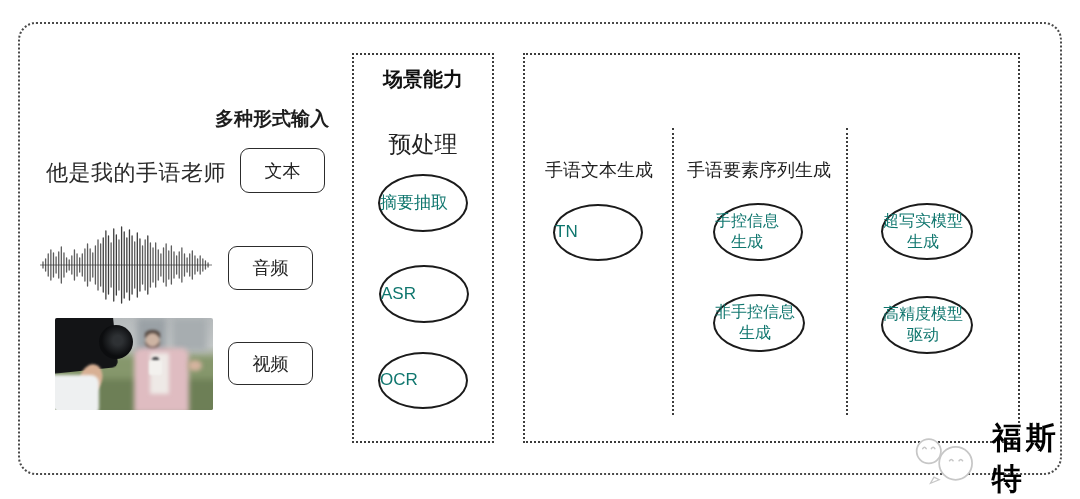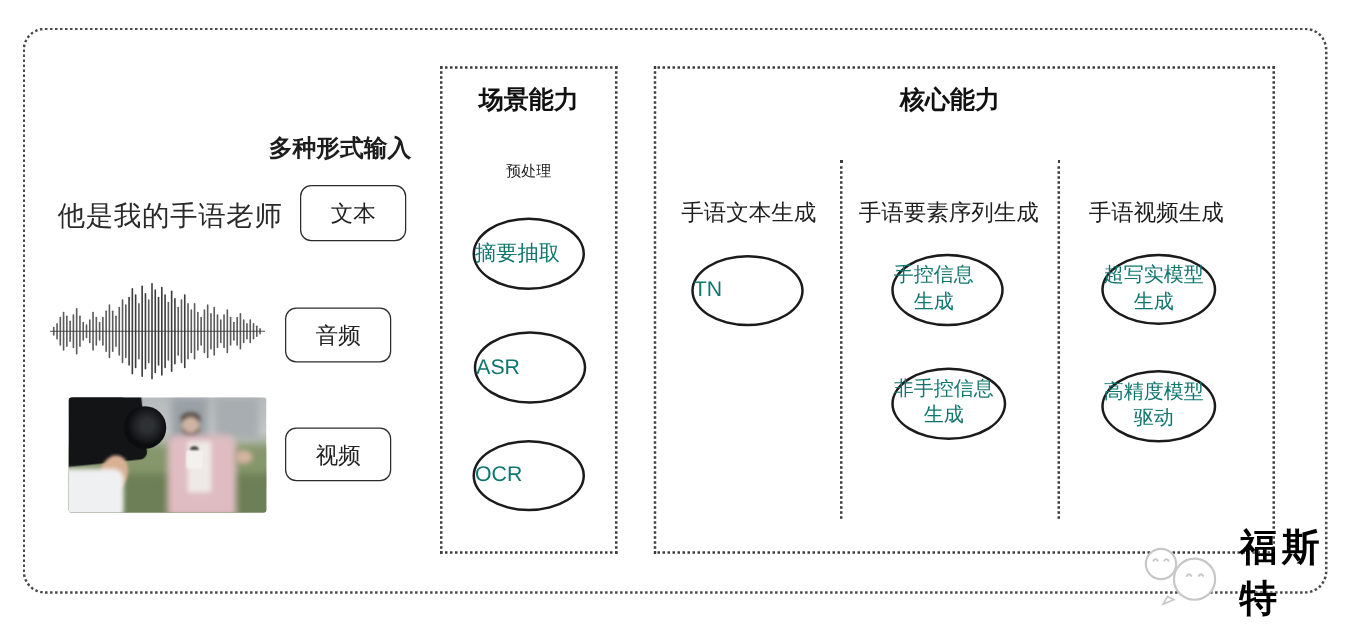--- a/index.html
+++ b/index.html
@@ -14,21 +14,21 @@
 
   .section-label { font-weight:bold; font-size:19px; text-align:center; color:#1d1d1d; }
   .sample-text { font-size:22px; color:#2a2a2a; letter-spacing:0.5px; }
 
   .input-box { position:absolute; width:85px; height:45px; border:1.6px solid #2c2c2c;
     border-radius:9px; display:flex; align-items:center; justify-content:center;
     font-size:18px; color:#222; background:#fff; }
 
   .dotted-box { position:absolute; border:2px dotted #3c3c3c; background:#fff; }
   .box-title { position:absolute; font-weight:bold; font-size:20px; text-align:center; color:#111; }
-  .stage-label { position:absolute; font-size:12px; text-align:center; color:#222; }
+  .stage-label { position:absolute; font-size:23px; text-align:center; color:#222; }
   .col-header { position:absolute; font-size:18px; text-align:center; color:#1e1e1e; white-space:nowrap; }
 
   .node { position:absolute; border:2.6px solid #1b1b1b; border-radius:50%; background:#fff;
     display:flex; align-items:center; justify-content:flex-start; text-align:center;
     font-size:16px; line-height:1.3; color:#0f766e; white-space:pre-line; }
   .node.single { font-size:17px; }
 
   .v-sep { position:absolute; width:0; border-left:2px dotted #3c3c3c; }
 
   
@@ -187,41 +187,39 @@
   </div>
   <div class="node single" style="left:379px; top:265px; width:90px; height:58px;">
     <span>ASR</span>
   </div>
   <div class="node single" style="left:378px; top:352px; width:90px; height:57px;">
     <span>OCR</span>
   </div>
 
   <div class="dotted-box" style="left:523px; top:53px; width:497px; height:390px;"></div>
 
-  <div class="box-title" style="left:680px; top:66px; width:160px;">核心能力</div>
 
   <div class="v-sep" style="left:672px; top:128px; height:287px;"></div>
   <div class="v-sep" style="left:846px; top:128px; height:287px;"></div>
 
   <div class="col-header" style="left:529px; top:158px; width:140px;">手语文本生成</div>
   <div class="node single" style="left:553px; top:204px; width:90px; height:57px;">
     <span>TN</span>
   </div>
 
   <div class="col-header" style="left:679px; top:158px; width:160px;">手语要素序列生成</div>
   <div class="node" style="left:713px; top:203px; width:90px; height:58px;">
     <span>手控信息
 生成</span>
   </div>
   <div class="node" style="left:713px; top:294px; width:92px; height:58px;">
     <span>非手控信息
 生成</span>
   </div>
 
-  <div class="col-header" style="left:855px; top:158px; width:140px;">手语视频生成</div>
   <div class="node" style="left:881px; top:203px; width:92px; height:57px;">
     <span>超写实模型
 生成</span>
   </div>
   <div class="node" style="left:881px; top:296px; width:92px; height:58px;">
     <span>高精度模型
 驱动</span>
   </div>
 
   <div class="watermark">

